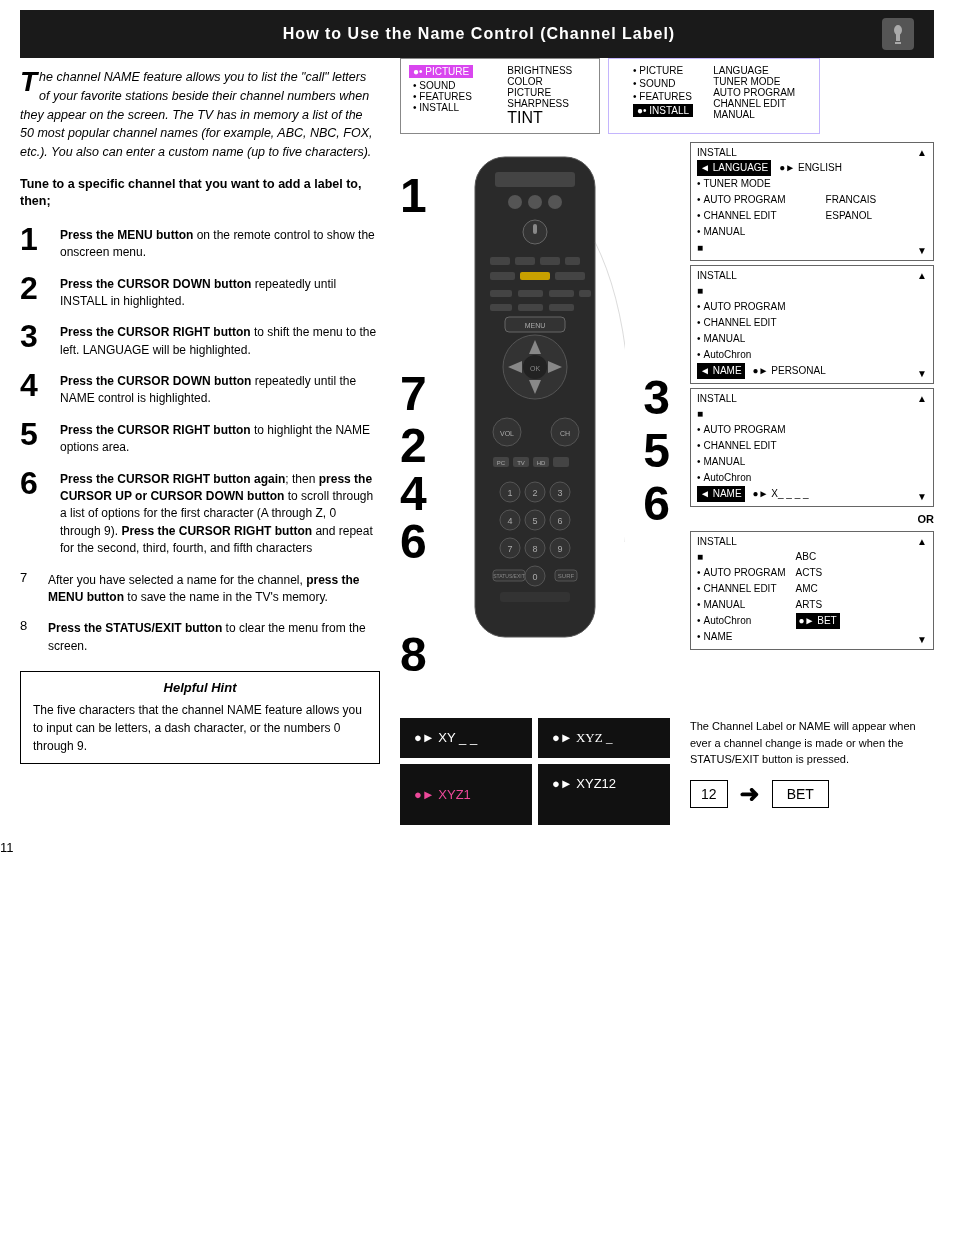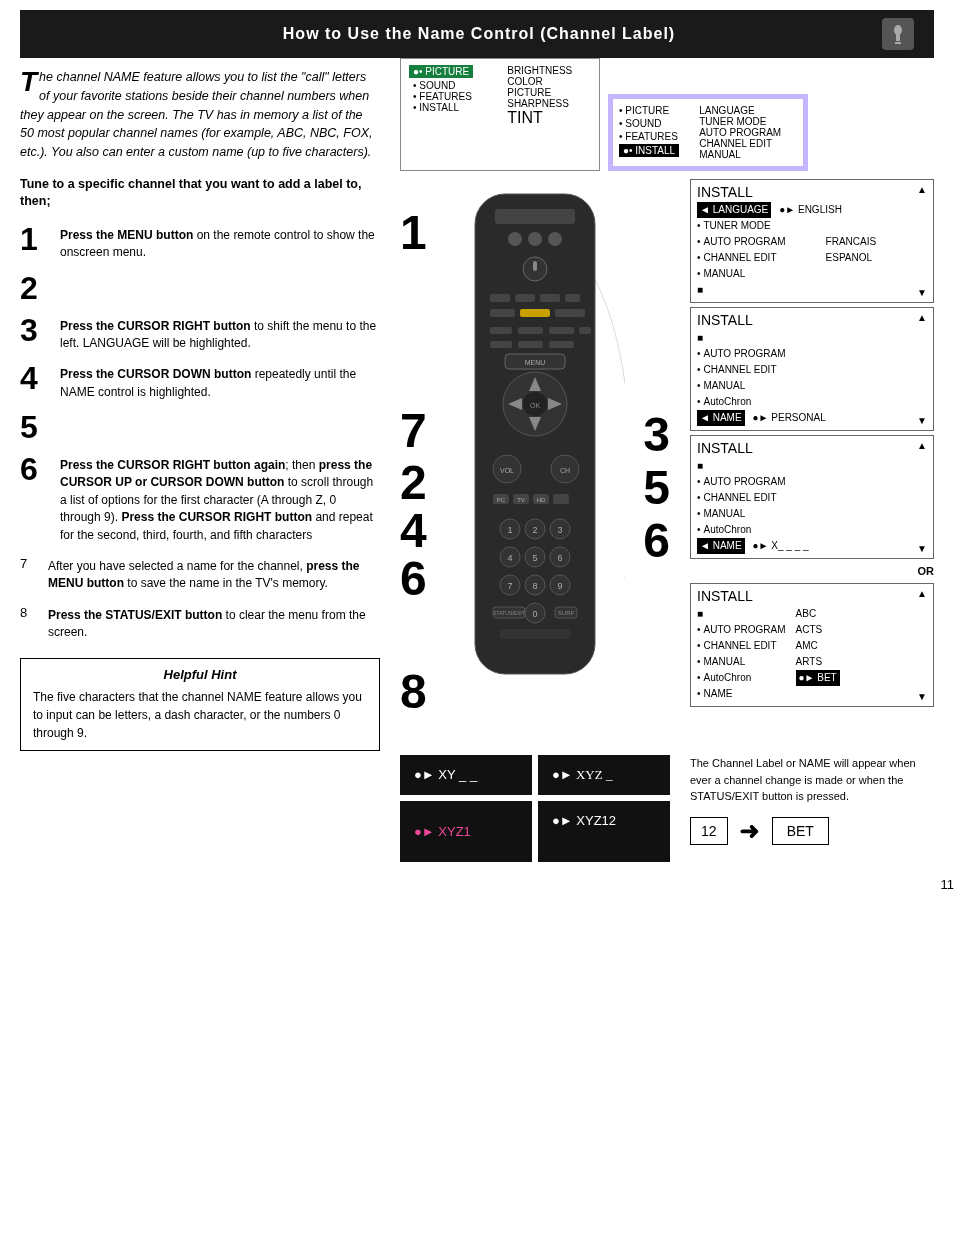--- a/index.html
+++ b/index.html
@@ -134,34 +134,34 @@
 
     
     .right-column {
       flex: 1;
       position: relative;
       padding-left: 10px;
     }
 
     
     .page-number {
-      text-align: right;
+      text-align: left;
       font-size: 13px;
       padding: 15px 0;
     }
 
     
     .inst-panel {
       border: 1px solid #666;
       font-size: 10px;
       padding: 4px 6px;
       position: relative;
     }
     .inst-title {
-      font-size: 14px;
+      font-size: 10px;
       margin-bottom: 2px;
       border-bottom: none;
     }
     .inst-row {
       display: flex;
       align-items: center;
       line-height: 1.6;
     }
     .inst-row .bullet {
       margin-right: 3px;
@@ -225,38 +225,44 @@
 
       <li class="step-item">
         <span class="step-number">1</span>
         <span class="step-text">
           <strong>Press the MENU button</strong> on the remote control to show the onscreen menu.
         </span>
       </li>
 
       <li class="step-item">
         <span class="step-number">2</span>
+        <span class="step-text">
+          <strong>Press the CURSOR DOWN button</strong> repeatedly until INSTALL in highlighted.
+        </span>
       </li>
 
       <li class="step-item">
         <span class="step-number">3</span>
         <span class="step-text">
           <strong>Press the CURSOR RIGHT button</strong> to shift the menu to the left. LANGUAGE will be highlighted.
         </span>
       </li>
 
       <li class="step-item">
         <span class="step-number">4</span>
         <span class="step-text">
           <strong>Press the CURSOR DOWN button</strong> repeatedly until the NAME control is highlighted.
         </span>
       </li>
 
       <li class="step-item">
         <span class="step-number">5</span>
+        <span class="step-text">
+          <strong>Press the CURSOR RIGHT button</strong> to highlight the NAME options area.
+        </span>
       </li>
 
       <li class="step-item">
         <span class="step-number">6</span>
         <span class="step-text">
           <strong>Press the CURSOR RIGHT button again</strong>; then <strong>press the CURSOR UP or CURSOR DOWN button</strong> to scroll through a list of options for the first character (A through Z, 0 through 9).  <strong>Press the CURSOR RIGHT button</strong> and repeat for the second, third, fourth, and fifth characters
         </span>
       </li>
 
       <li class="step-item">
@@ -285,37 +291,37 @@
   </div>
 
   <div class="right-column">
 
     <div style="display:flex; gap:8px; margin-bottom:8px;">
 
       <div style="border:1px solid #888; padding:6px 8px; font-size:10px; min-width:200px;">
         <div style="display:flex; gap:30px;">
           <div>
             <div style="display:flex; align-items:center; margin-bottom:2px;">
-              <span style="background:#15803d; color:#fff; padding:1px 4px; font-size:10px; margin-right:4px;">●• PICTURE</span>
+              <span style="background:#d946ef; color:#fff; padding:1px 4px; font-size:10px; margin-right:4px;">●• PICTURE</span>
             </div>
             <div style="margin-left:4px; font-size:10px;">• SOUND</div>
             <div style="margin-left:4px; font-size:10px;">• FEATURES</div>
             <div style="margin-left:4px; font-size:10px;">• INSTALL</div>
           </div>
           <div>
             <div style="font-size:10px;">BRIGHTNESS</div>
             <div style="font-size:10px;">COLOR</div>
             <div style="font-size:10px;">PICTURE</div>
             <div style="font-size:10px;">SHARPNESS</div>
             <div style="font-size:16px;">TINT</div>
           </div>
         </div>
       </div>
 
-      <div style="border:5px solid #c4b5fd; padding:6px 6px; font-size:10px; min-width:200px;margin-top:36px;">
+      <div style="border:1px solid #c4b5fd; padding:6px 24px; font-size:10px; min-width:200px;">
         <div style="display:flex; gap:20px;">
           <div>
             <div style="font-size:10px; margin-bottom:2px;">• PICTURE</div>
             <div style="font-size:10px; margin-bottom:2px;">• SOUND</div>
             <div style="font-size:10px; margin-bottom:2px;">• FEATURES</div>
             <div style="background:#000; color:#fff; padding:1px 4px; font-size:10px; margin-bottom:2px;">●• INSTALL</div>
           </div>
           <div>
             <div style="font-size:10px;">LANGUAGE</div>
             <div style="font-size:10px;">TUNER MODE</div>

